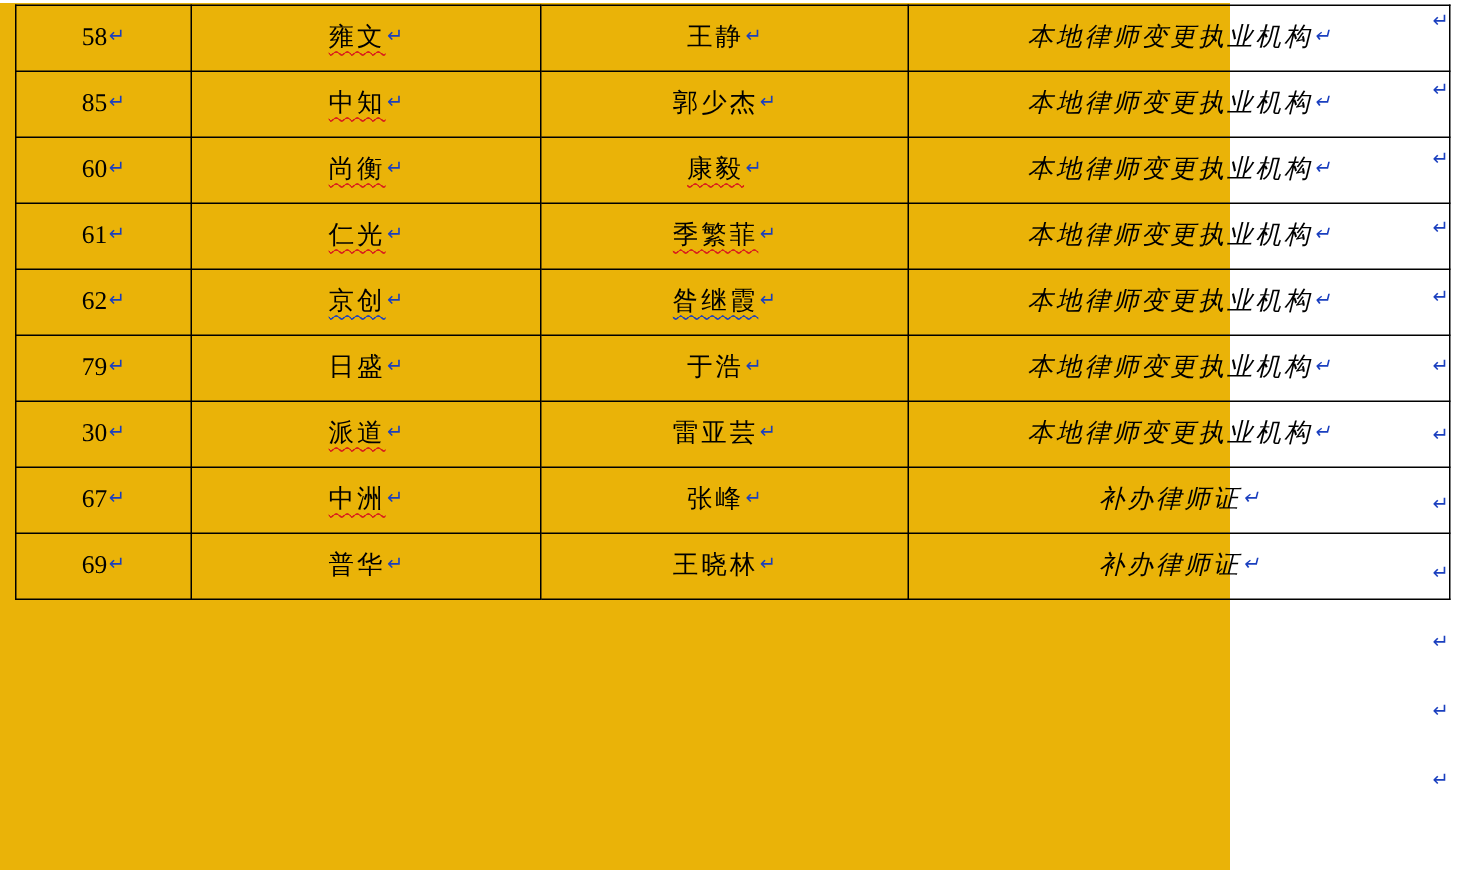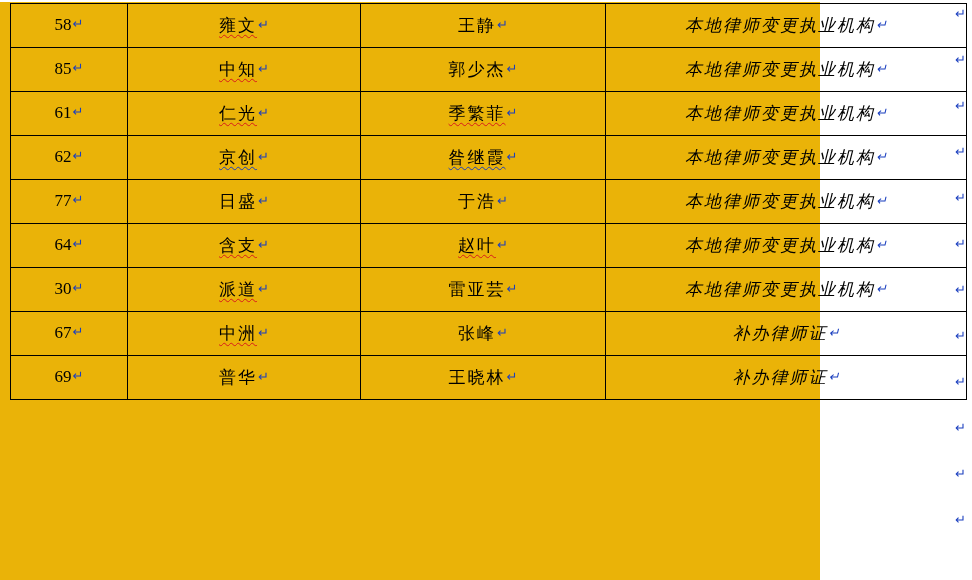--- a/index.html
+++ b/index.html
@@ -115,41 +115,41 @@
           <td class="col-name"><span class="cell-inner"><span class="txt-cn">王静</span><span class="pilcrow">↵</span></span></td>
           <td class="col-item"><span class="cell-inner"><span class="txt-cn">本地律师变更执业机构</span><span class="pilcrow">↵</span></span></td>
         </tr>
         <tr>
           <td class="col-no"><span class="cell-inner"><span class="txt-num">85</span><span class="pilcrow">↵</span></span></td>
           <td class="col-firm"><span class="cell-inner"><span class="txt-cn sp-red">中知</span><span class="pilcrow">↵</span></span></td>
           <td class="col-name"><span class="cell-inner"><span class="txt-cn">郭少杰</span><span class="pilcrow">↵</span></span></td>
           <td class="col-item"><span class="cell-inner"><span class="txt-cn">本地律师变更执业机构</span><span class="pilcrow">↵</span></span></td>
         </tr>
         <tr>
+          <td class="col-no"><span class="cell-inner"><span class="txt-num">60</span><span class="pilcrow">↵</span></span></td>
+          <td class="col-firm"><span class="cell-inner"><span class="txt-cn sp-red">尚衡</span><span class="pilcrow">↵</span></span></td>
+          <td class="col-name"><span class="cell-inner"><span class="txt-cn sp-red">康毅</span><span class="pilcrow">↵</span></span></td>
+          <td class="col-item"><span class="cell-inner"><span class="txt-cn">本地律师变更执业机构</span><span class="pilcrow">↵</span></span></td>
+        </tr>
+        <tr>
           <td class="col-no"><span class="cell-inner"><span class="txt-num">61</span><span class="pilcrow">↵</span></span></td>
           <td class="col-firm"><span class="cell-inner"><span class="txt-cn sp-red">仁光</span><span class="pilcrow">↵</span></span></td>
           <td class="col-name"><span class="cell-inner"><span class="txt-cn sp-red">季繁菲</span><span class="pilcrow">↵</span></span></td>
           <td class="col-item"><span class="cell-inner"><span class="txt-cn">本地律师变更执业机构</span><span class="pilcrow">↵</span></span></td>
         </tr>
         <tr>
           <td class="col-no"><span class="cell-inner"><span class="txt-num">62</span><span class="pilcrow">↵</span></span></td>
           <td class="col-firm"><span class="cell-inner"><span class="txt-cn sp-blue">京创</span><span class="pilcrow">↵</span></span></td>
           <td class="col-name"><span class="cell-inner"><span class="txt-cn sp-blue">昝继霞</span><span class="pilcrow">↵</span></span></td>
           <td class="col-item"><span class="cell-inner"><span class="txt-cn">本地律师变更执业机构</span><span class="pilcrow">↵</span></span></td>
         </tr>
         <tr>
-          <td class="col-no"><span class="cell-inner"><span class="txt-num">77</span><span class="pilcrow">↵</span></span></td>
+          <td class="col-no"><span class="cell-inner"><span class="txt-num">79</span><span class="pilcrow">↵</span></span></td>
           <td class="col-firm"><span class="cell-inner"><span class="txt-cn">日盛</span><span class="pilcrow">↵</span></span></td>
           <td class="col-name"><span class="cell-inner"><span class="txt-cn">于浩</span><span class="pilcrow">↵</span></span></td>
-          <td class="col-item"><span class="cell-inner"><span class="txt-cn">本地律师变更执业机构</span><span class="pilcrow">↵</span></span></td>
-        </tr>
-        <tr>
-          <td class="col-no"><span class="cell-inner"><span class="txt-num">64</span><span class="pilcrow">↵</span></span></td>
-          <td class="col-firm"><span class="cell-inner"><span class="txt-cn sp-red">含支</span><span class="pilcrow">↵</span></span></td>
-          <td class="col-name"><span class="cell-inner"><span class="txt-cn sp-red">赵叶</span><span class="pilcrow">↵</span></span></td>
           <td class="col-item"><span class="cell-inner"><span class="txt-cn">本地律师变更执业机构</span><span class="pilcrow">↵</span></span></td>
         </tr>
         <tr>
           <td class="col-no"><span class="cell-inner"><span class="txt-num">30</span><span class="pilcrow">↵</span></span></td>
           <td class="col-firm"><span class="cell-inner"><span class="txt-cn sp-red">派道</span><span class="pilcrow">↵</span></span></td>
           <td class="col-name"><span class="cell-inner"><span class="txt-cn">雷亚芸</span><span class="pilcrow">↵</span></span></td>
           <td class="col-item"><span class="cell-inner"><span class="txt-cn">本地律师变更执业机构</span><span class="pilcrow">↵</span></span></td>
         </tr>
         <tr>
           <td class="col-no"><span class="cell-inner"><span class="txt-num">67</span><span class="pilcrow">↵</span></span></td>

